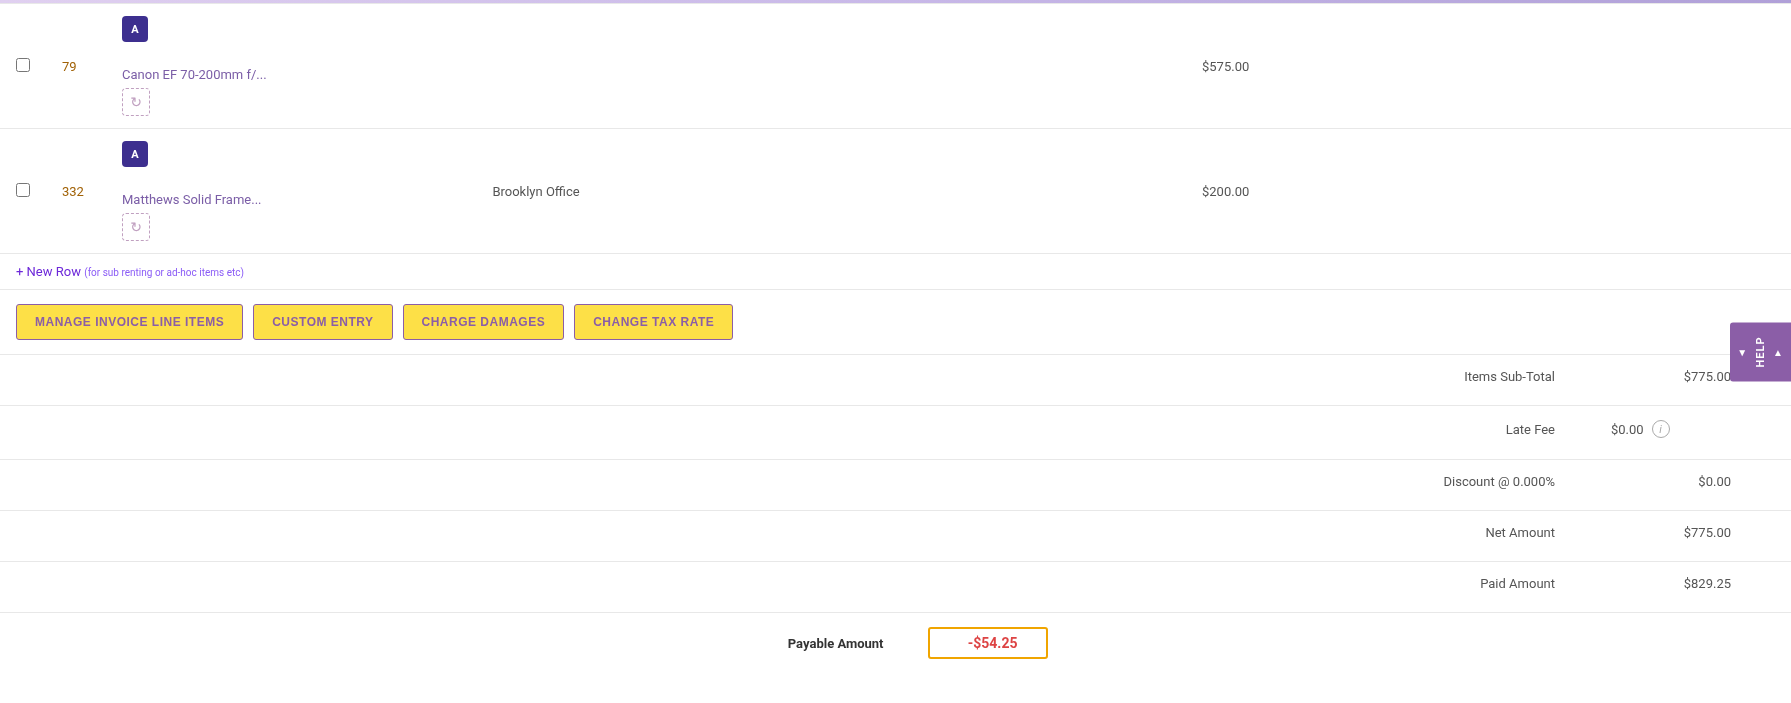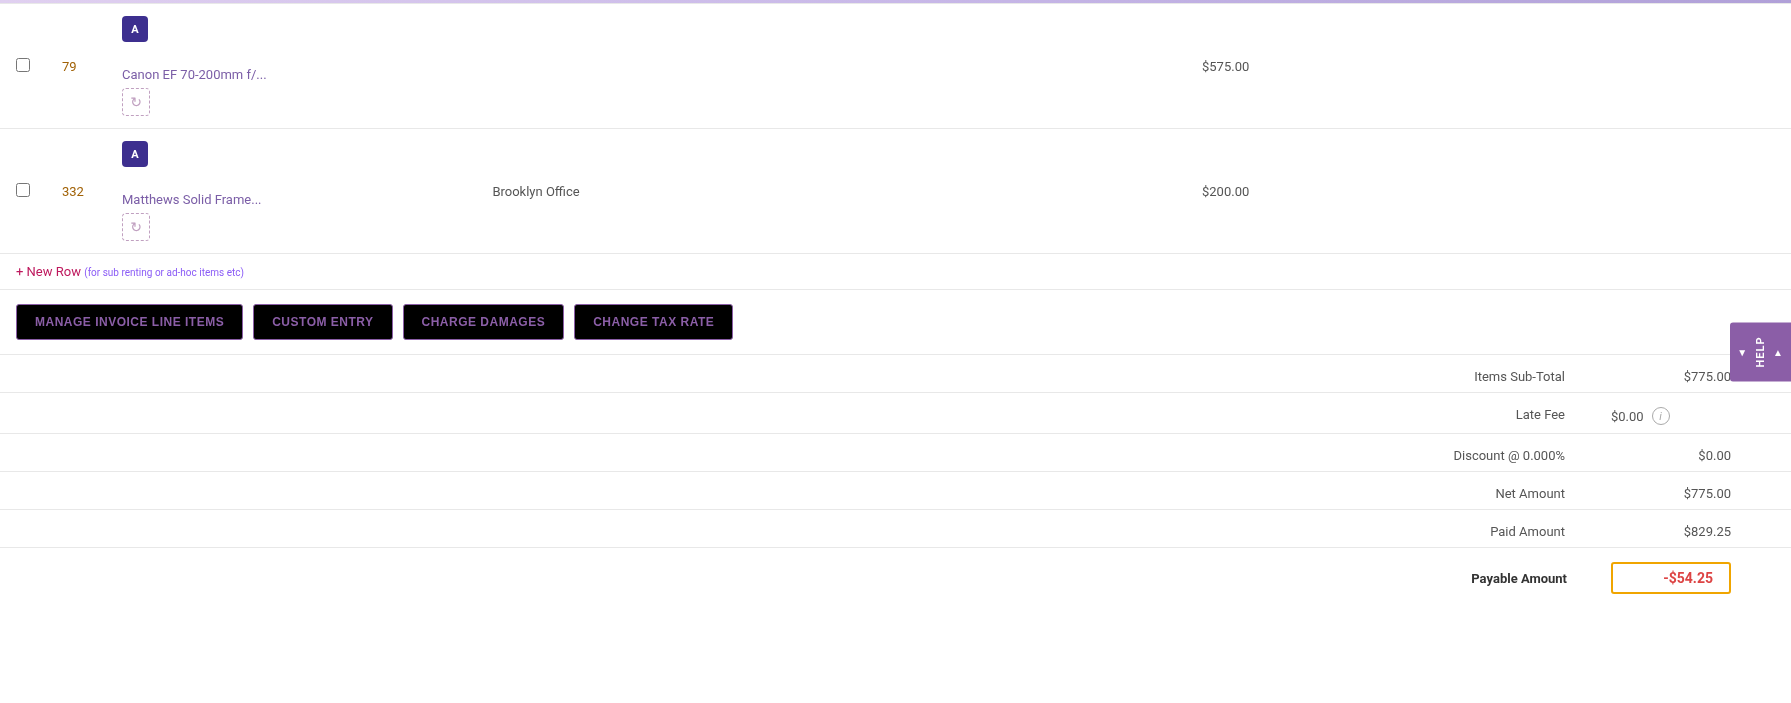--- a/index.html
+++ b/index.html
@@ -104,21 +104,21 @@
       margin-bottom: 2px;
     }
 
     
     .new-row-section {
       padding: 10px 16px;
       border-bottom: 1px solid #e8e8e8;
     }
 
     .new-row-link {
-      color: #be185d;
+      color: #6d28d9;
       font-size: 13px;
       cursor: pointer;
       text-decoration: none;
     }
 
     .new-row-hint {
       color: #8b5cf6;
       font-size: 10px;
       text-align: center;
     }
@@ -127,43 +127,43 @@
     .action-buttons-section {
       padding: 14px 16px;
       display: flex;
       gap: 10px;
       border-bottom: 1px solid #e8e8e8;
       flex-wrap: wrap;
     }
 
     .action-btn {
       border: 1.5px solid #8b5ea7;
-      background: #000000;
+      background: #fde047;
       color: #8b5ea7;
       padding: 10px 18px;
       font-size: 12px;
       font-weight: 600;
       letter-spacing: 0.5px;
       border-radius: 3px;
       cursor: pointer;
       text-transform: uppercase;
     }
 
     
     .summary-section {
       width: 100%;
     }
 
     .summary-row {
       display: flex;
       justify-content: flex-end;
-      align-items: flex-start;
+      align-items: center;
       border-bottom: 1px solid #e8e8e8;
-      padding: 14px 60px 8px 0;
-      gap: 6px;
+      padding: 14px 60px 21px 0;
+      gap: 16px;
     }
 
     .summary-label {
       color: #555;
       font-size: 13px;
       text-align: right;
       min-width: 200px;
       margin-right: 40px;
     }
 
@@ -189,39 +189,39 @@
       border: 1.5px solid #aaa;
       border-radius: 50%;
       color: #aaa;
       font-size: 11px;
       font-style: italic;
       cursor: pointer;
     }
 
     .payable-row {
       display: flex;
-      justify-content: flex-end;
+      justify-content: center;
       align-items: center;
       padding: 14px 60px 14px 0;
       gap: 4px;
     }
 
     .payable-label {
       font-weight: 700;
       color: #333;
       font-size: 13px;
       text-align: right;
       min-width: 200px;
       margin-right: 40px;
     }
 
     .payable-value-wrapper {
       border: 2px solid #f0a500;
       border-radius: 3px;
-      padding: 6px 16px;
+      padding: 6px 28px;
       min-width: 120px;
       text-align: right;
     }
 
     .payable-value {
       color: #d44;
       font-size: 14px;
       font-weight: 700;
     }
 

